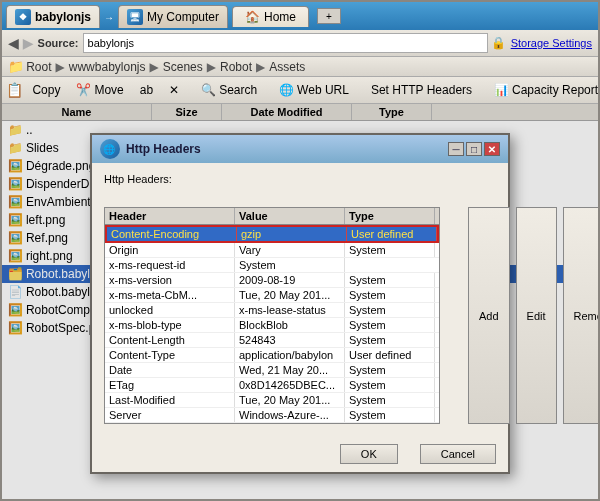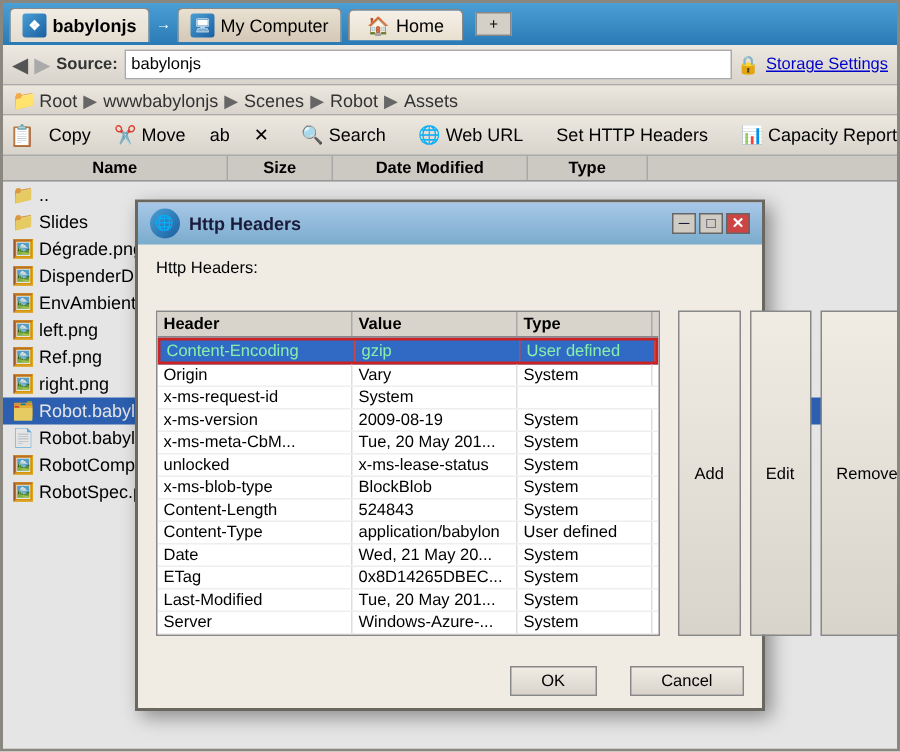--- a/index.html
+++ b/index.html
@@ -209,21 +209,21 @@
       justify-content: center;
       font-size: 10px;
       cursor: pointer;
       background: #d0ccc4;
     }
     .dialog-btn.close { background: #cc4444; color: white; }
 
     .dialog-content {
       padding: 12px;
       display: flex;
-      gap: 12px;
+      gap: 28px;
     }
     .dialog-label {
       font-size: 11px;
       margin-bottom: 6px;
       font-weight: normal;
     }
 
     .headers-table {
       flex: 1;
       border: 1px solid #888;
@@ -501,21 +501,21 @@
 
             <div style="flex:1;">
               <div class="headers-table">
                 <div class="headers-table-header">
                   <div class="headers-col">Header</div>
                   <div class="headers-col">Value</div>
                   <div class="headers-col">Type</div>
                 </div>
                 <div class="headers-rows">
 
-                  <div class="header-row selected" style="border: 2px solid #cc2222; background: #316ac5; color: #86efac;">
+                  <div class="header-row selected" style="border: 2px solid #cc2222; background: #316ac5; color: #fde047;">
                     <div class="header-cell">Content-Encoding</div>
                     <div class="header-cell">gzip</div>
                     <div class="header-cell">User defined</div>
                   </div>
                   <div class="header-row">
                     <div class="header-cell">Origin</div>
                     <div class="header-cell">Vary</div>
                     <div class="header-cell">System</div>
                   </div>
                   <div class="header-row">

